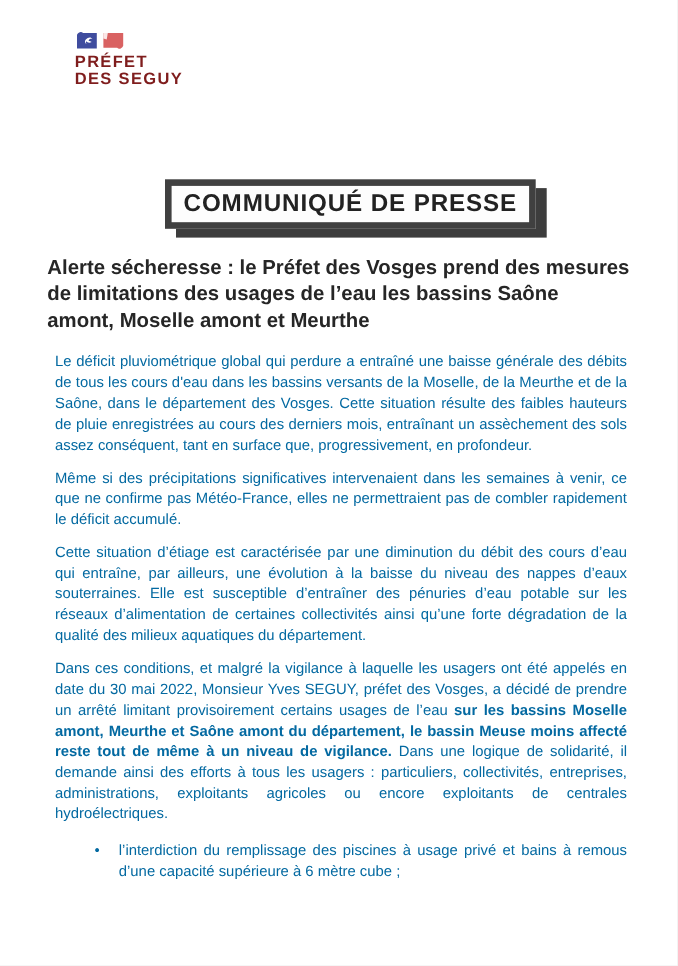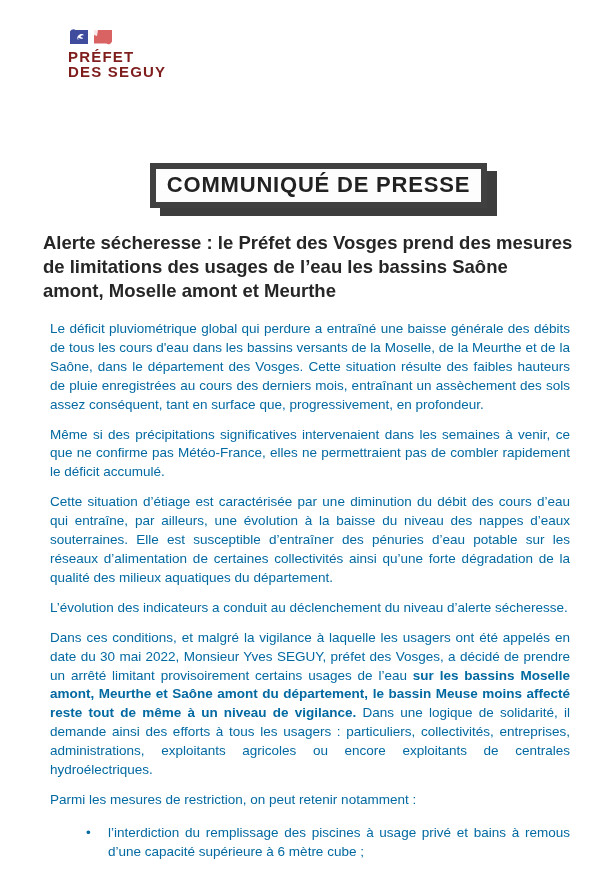--- a/index.html
+++ b/index.html
@@ -121,22 +121,20 @@
 
   <div class="banner">COMMUNIQUÉ DE PRESSE</div>
 
   <div class="doc-title">Alerte sécheresse : le Préfet des Vosges prend des mesures de limitations des usages de l’eau les bassins Saône amont, Moselle amont et Meurthe</div>
 
   <div class="doc-body">
     <div id="paragraphs">
         <p class="para"><span>Le déficit pluviométrique global qui perdure a entraîné une baisse générale des débits de tous les cours d'eau dans les bassins versants de la Moselle, de la Meurthe et de la Saône, dans le département des Vosges. Cette situation résulte des faibles hauteurs de pluie enregistrées au cours des derniers mois, entraînant un assèchement des sols assez conséquent, tant en surface que, progressivement, en profondeur.</span></p>
         <p class="para"><span>Même si des précipitations significatives intervenaient dans les semaines à venir, ce que ne confirme pas Météo-France, elles ne permettraient pas de combler rapidement le déficit accumulé.</span></p>
         <p class="para"><span>Cette situation d’étiage est caractérisée par une diminution du débit des cours d’eau qui entraîne, par ailleurs, une évolution à la baisse du niveau des nappes d’eaux souterraines. Elle est susceptible d’entraîner des pénuries d’eau potable sur les réseaux d’alimentation de certaines collectivités ainsi qu’une forte dégradation de la qualité des milieux aquatiques du département.</span></p>
-        <p class="para"><span>L’évolution des indicateurs a conduit au déclenchement du niveau d’alerte sécheresse.</span></p>
         <p class="para"><span>Dans ces conditions, et malgré la vigilance à laquelle les usagers ont été appelés en date du 30 mai 2022, Monsieur Yves SEGUY, préfet des Vosges, a décidé de prendre un arrêté limitant provisoirement certains usages de l’eau </span><span class="bold">sur les bassins Moselle amont, Meurthe et Saône amont du département, le bassin Meuse moins affecté reste tout de même à un niveau de vigilance.</span><span> Dans une logique de solidarité, il demande ainsi des efforts à tous les usagers : particuliers, collectivités, entreprises, administrations, exploitants agricoles ou encore exploitants de centrales hydroélectriques.</span></p>
-        <p class="para"><span>Parmi les mesures de restriction, on peut retenir notamment :</span></p>
       </div>
     <ul class="bullet-list" id="bullets">
         <li>l’interdiction du remplissage des piscines à usage privé et bains à remous d’une capacité supérieure à 6 mètre cube ;</li>
       </ul>
   </div>
 
 </div>
 
 </body></html>

